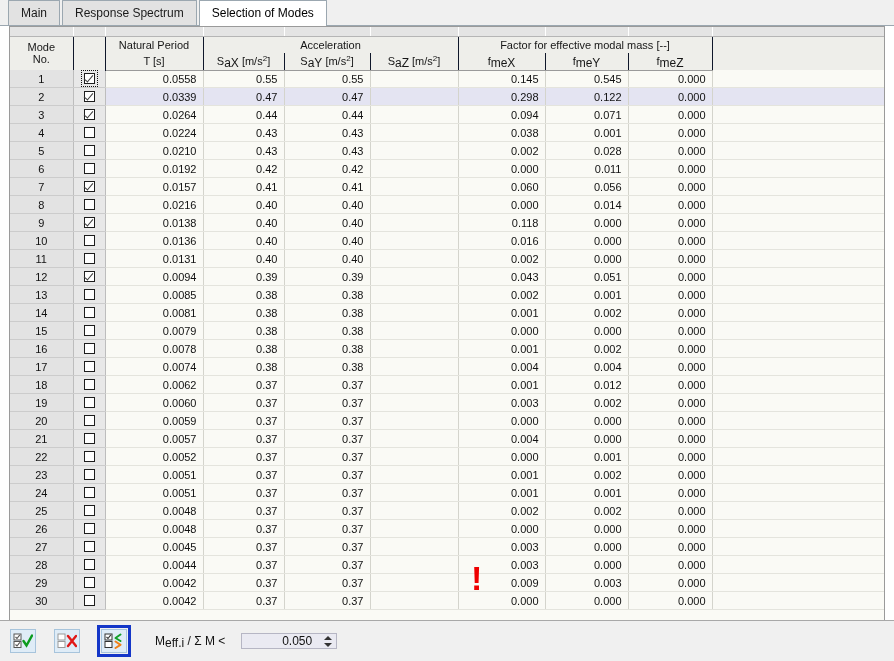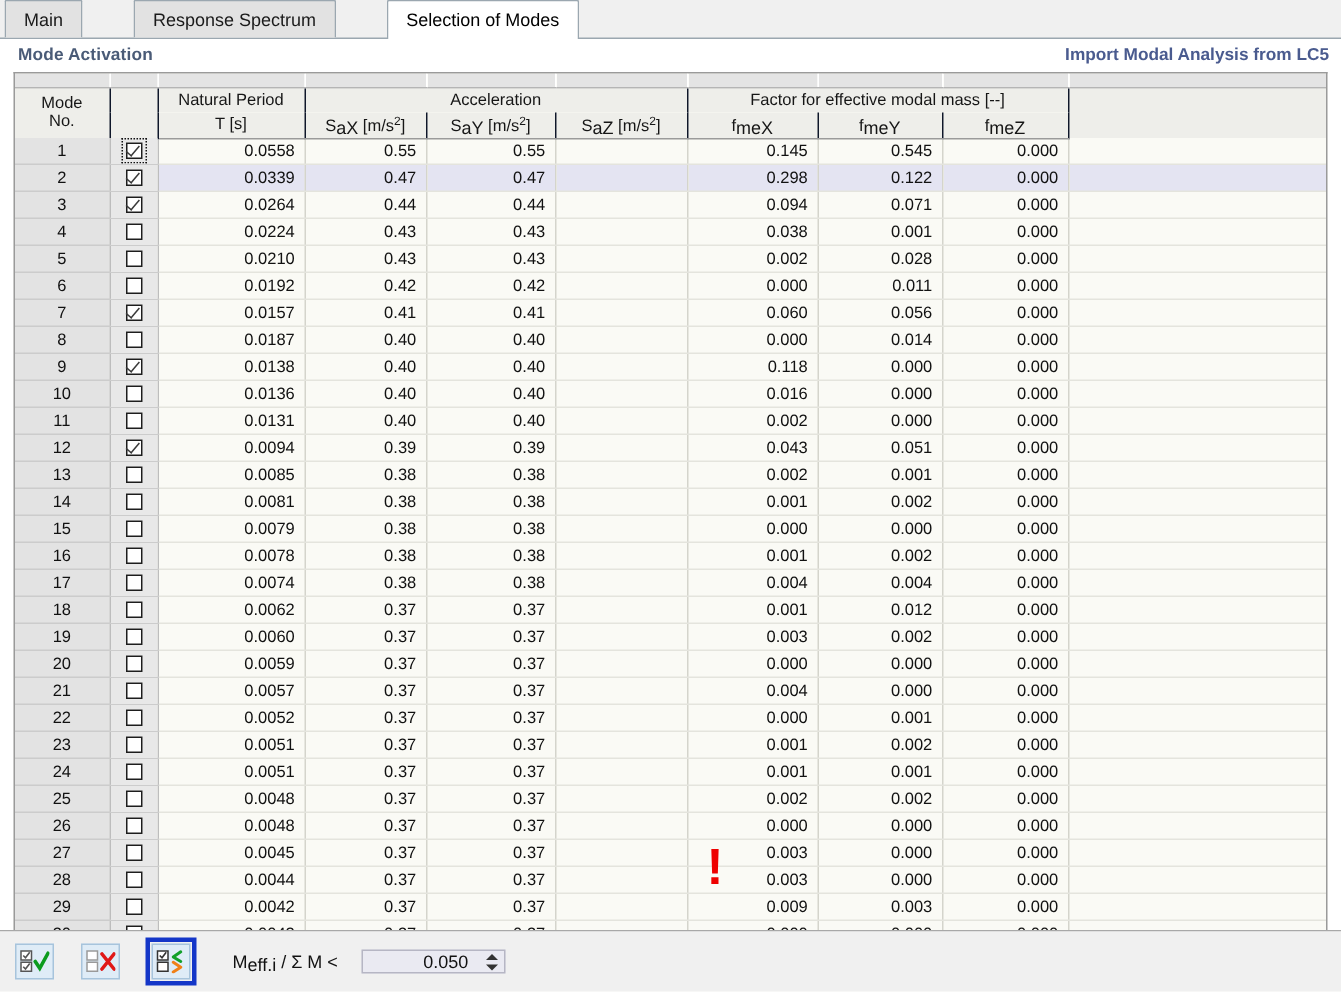--- a/index.html
+++ b/index.html
@@ -20,24 +20,23 @@
     flex-direction: column;
   }
 
   
   .tabbar {
     position: relative;
     height: 26px;
     background: #f0f0f0;
     display: flex;
     align-items: flex-end;
-    padding-left: 3px;
+    padding-left: 8px;
     border-bottom: 1px solid #9ba7b0;
     flex: 0 0 auto;
-    gap: 32px;
   }
   .tab {
     height: 25px;
     line-height: 24px;
     padding: 0 12px;
     font-size: 12px;
     color: #1a1a1a;
     background: #e2e2e2;
     border: 1px solid #9ba7b0;
     border-bottom: none;
@@ -277,24 +276,20 @@
 <div id="app">
 
   <div class="tabbar">
     <div class="tab">Main</div>
     <div class="tab">Response Spectrum</div>
     <div class="tab active">Selection of Modes</div>
   </div>
 
   <div class="panel">
 
-    <div class="panel-head">
-      <span class="panel-title">Mode Activation</span>
-      <span class="panel-link">Import Modal Analysis from LC5</span>
-    </div>
 
     <div class="tablewrap">
       <table class="grid">
         <colgroup>
           <col style="width:63px">
           <col style="width:32px">
           <col style="width:98px">
           <col style="width:81px">
           <col style="width:86px">
           <col style="width:88px">
@@ -422,21 +417,21 @@
               <td class="c-val">0.41</td>
               <td class="c-val"></td>
               <td class="c-val">0.060</td>
               <td class="c-val">0.056</td>
               <td class="c-val">0.000</td>
               <td class="c-blank"></td>
             </tr>
             <tr class="drow">
               <td class="c-num">8</td>
               <td class="c-chk"><span class="cbox-plain"><span class="cbox"></span></span></td>
-              <td class="c-val">0.0187</td>
+              <td class="c-val">0.0216</td>
               <td class="c-val">0.40</td>
               <td class="c-val">0.40</td>
               <td class="c-val"></td>
               <td class="c-val">0.000</td>
               <td class="c-val">0.014</td>
               <td class="c-val">0.000</td>
               <td class="c-blank"></td>
             </tr>
             <tr class="drow">
               <td class="c-num">9</td>

